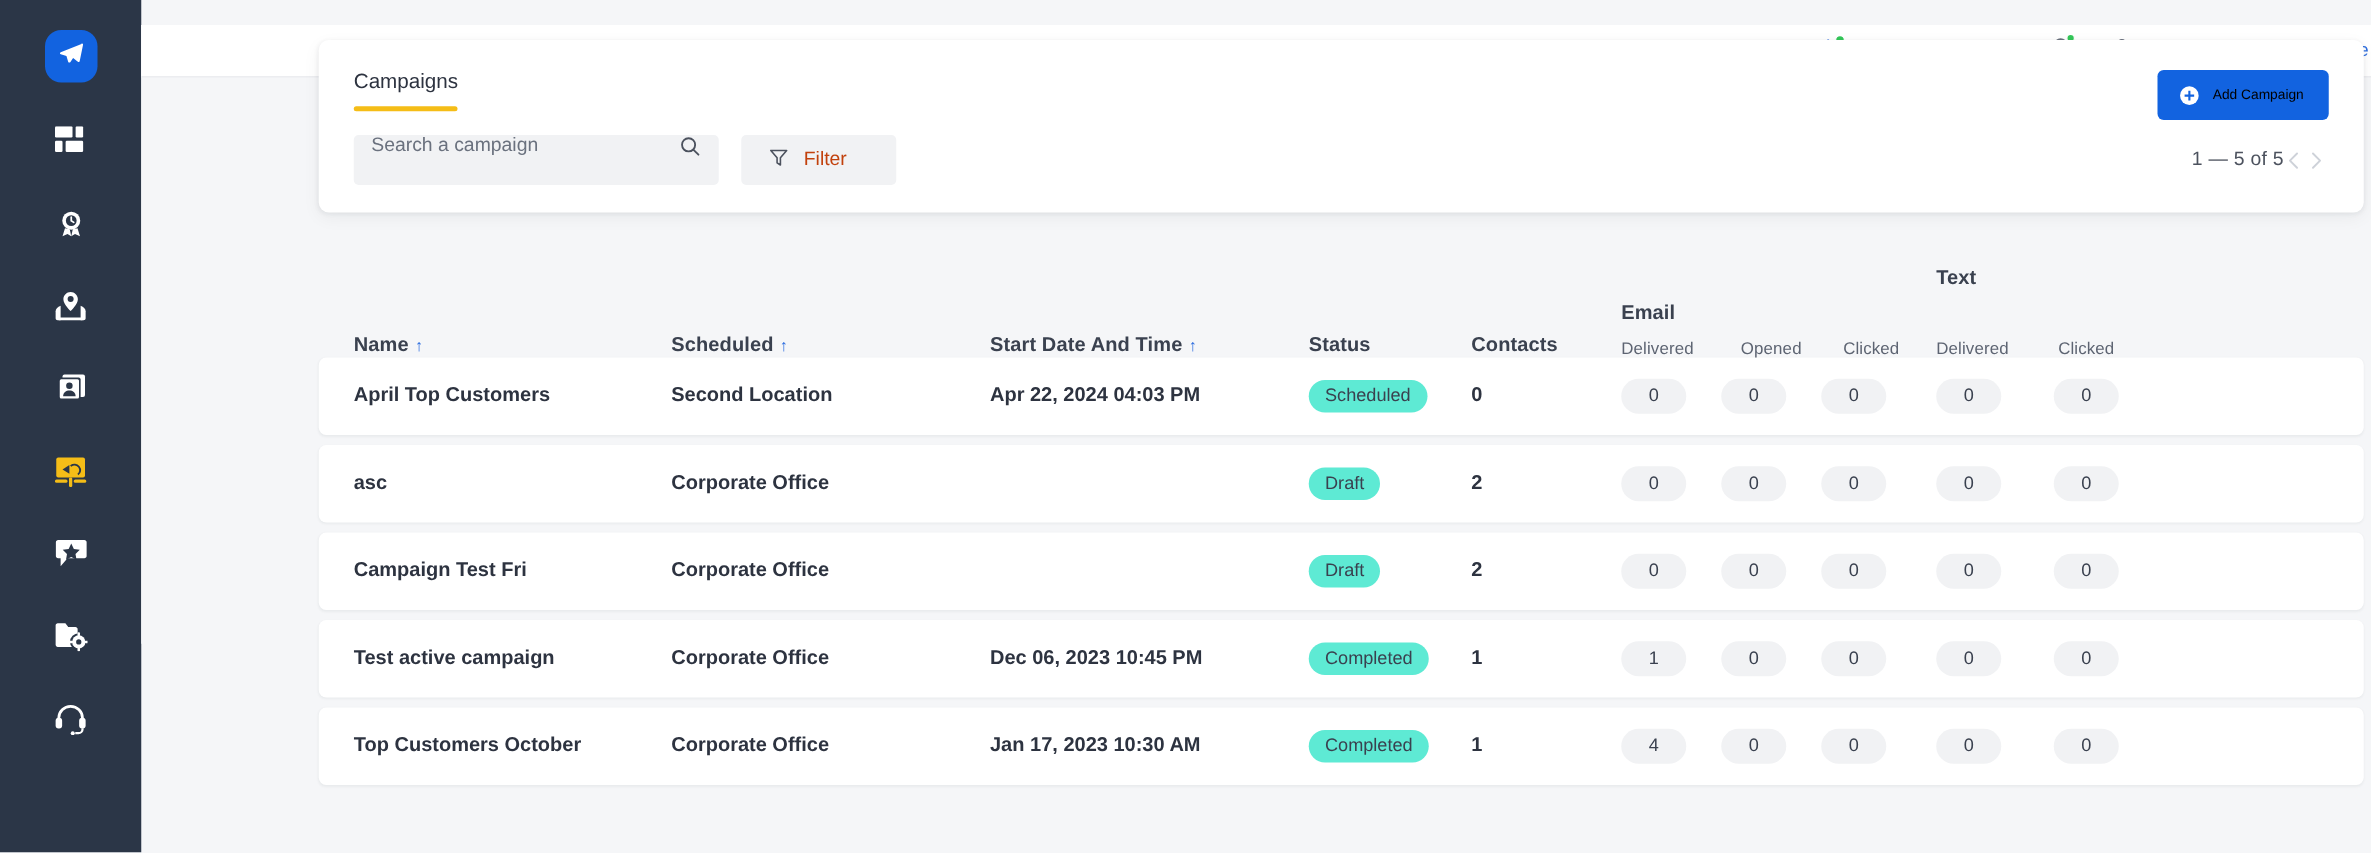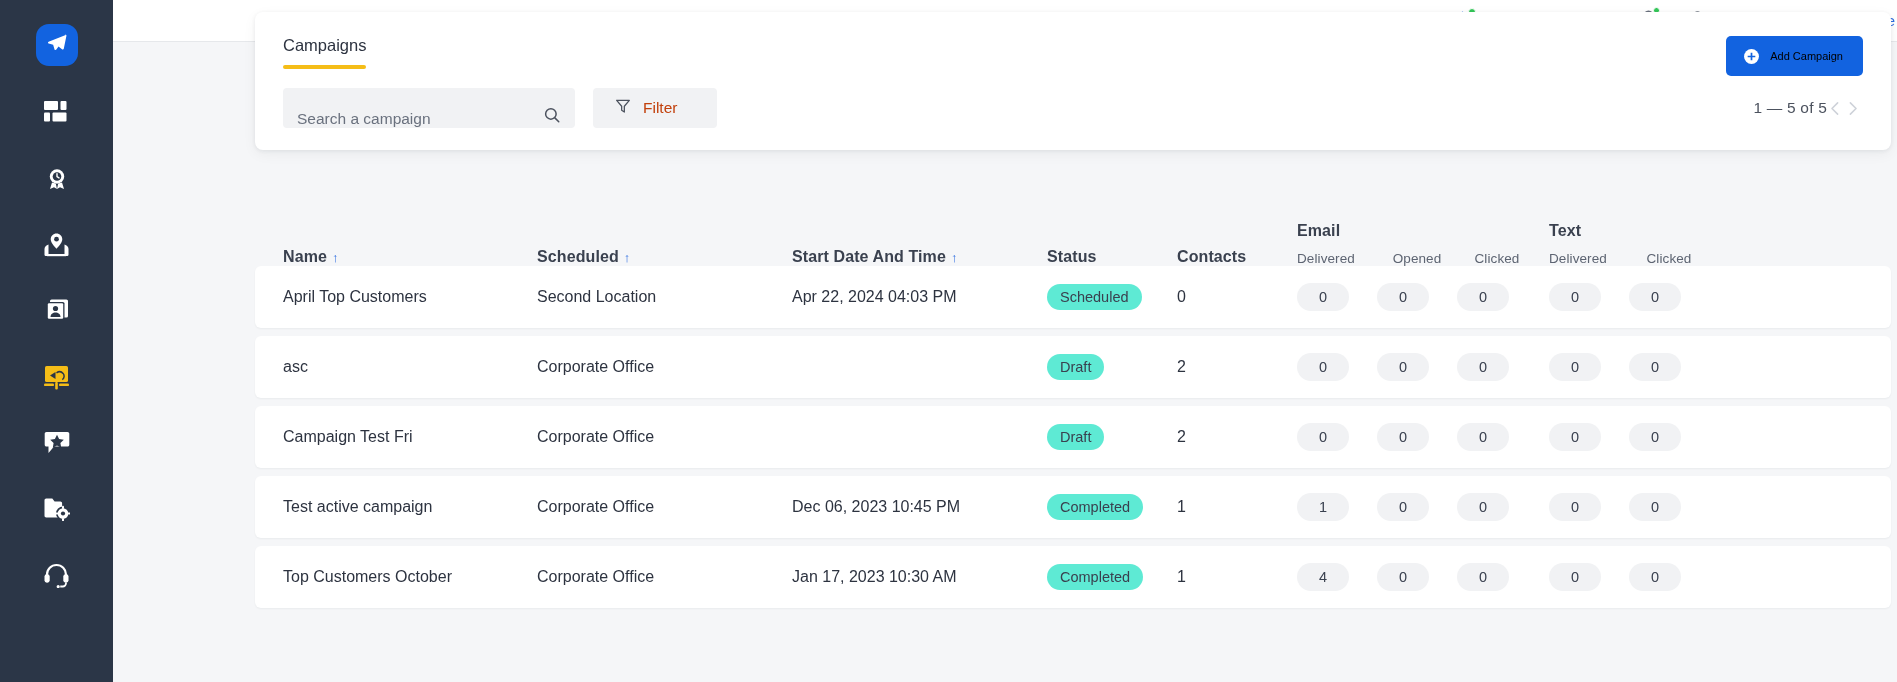--- a/index.html
+++ b/index.html
@@ -27,21 +27,21 @@
   }
   .nav-icon {
     width: 56px; height: 42px;
     display: flex; align-items: center; justify-content: center;
     margin-bottom: 24px;
     cursor: pointer;
   }
   .nav-icon svg { display: block; }
 
   
-  .main { flex: 1; height: 495px; position: relative; background: #f5f6f8; }
+  .main { flex: 1; height: 495px; position: relative; background: #f5f6f8; margin-top: 20px; }
 
   .topbar {
     height: 42px; background: #ffffff;
     border-bottom: 1px solid #e6e8eb;
     display: flex; align-items: center; justify-content: flex-end;
     padding-right: 0;
   }
   .brand-switch {
     display: flex; align-items: center; gap: 9px;
     cursor: pointer; margin-right: 30px;
@@ -96,21 +96,21 @@
   }
   .plus-ico { display: flex; align-items: center; }
 
   .controls-row {
     display: flex; align-items: center; justify-content: space-between;
     margin-top: 12px;
   }
   .controls-left { display: flex; align-items: center; gap: 18px; }
   .search-box {
     width: 292px; height: 40px; background: #f1f2f4;
-    border-radius: 4px; display: flex; align-items: flex-end;
+    border-radius: 4px; display: flex; align-items: flex-start;
     padding: 0 14px 0 14px; justify-content: space-between;
   }
   .search-box input {
     border: none; outline: none; background: transparent;
     font-size: 15.5px; color: #4c525e;
     font-family: "Liberation Sans", sans-serif;
     width: 225px;
   }
   .search-box input::placeholder { color: #6a717e; }
   .filter-btn {
@@ -137,34 +137,34 @@
   .subhead { font-size: 13.5px; color: #5d6472; font-weight: normal; margin-top: 11px; }
   .group-head { display: flex; flex-direction: column; }
   .group-sub { display: flex; }
 
   .col-name     { width: 254px; }
   .col-loc      { width: 255px; }
   .col-date     { width: 255px; }
   .col-status   { width: 130px; }
   .col-contacts { width: 120px; }
   .col-email    { width: 252px; }
-  .col-text     { width: 160px; }
+  .col-text     { width: 160px; gap: 28px; }
 
   .sub-cell { width: 80px; text-align: center; }
   .sub-cell.first { text-align: left; }
 
   .row {
     display: flex; align-items: center;
     height: 62px; background: #fff;
     border-radius: 6px;
     padding: 0 28px;
     margin-bottom: 8px;
     box-shadow: 0 1px 2px rgba(22,30,48,.05);
   }
-  .cell { font-size: 16px; color: #2d3340; }
+  .cell { font-size: 16px; color: #2d3340; font-weight: bold; }
   .badge {
     display: inline-block;
     background: #5eead4; color: #3a414f;
     border-radius: 13px; font-size: 14.5px;
     padding: 5px 13px;
   }
   .pill {
     width: 52px; height: 28px; border-radius: 14px;
     background: #f1f2f4; color: #3a414f;
     font-size: 14.5px;

